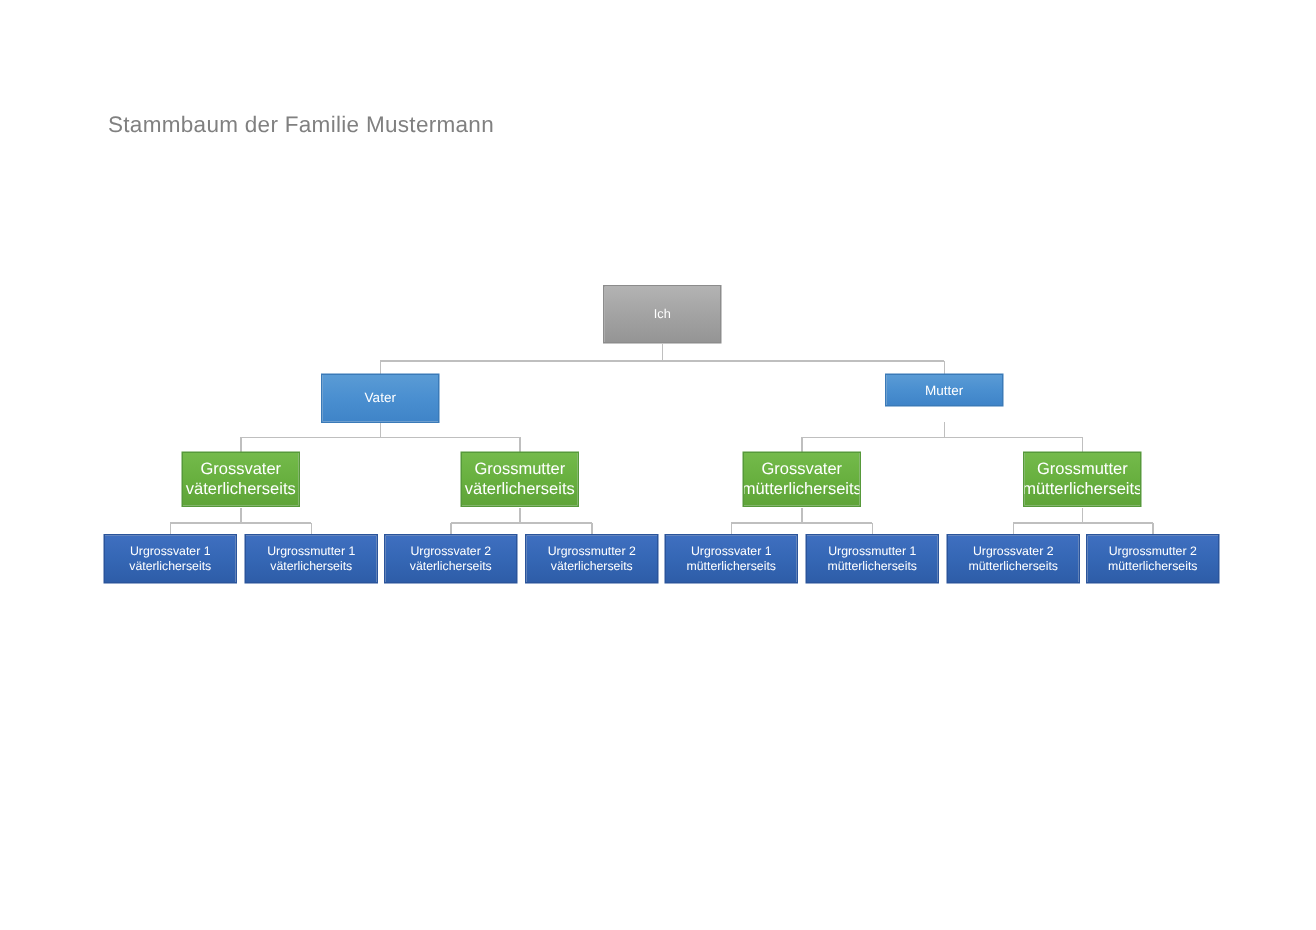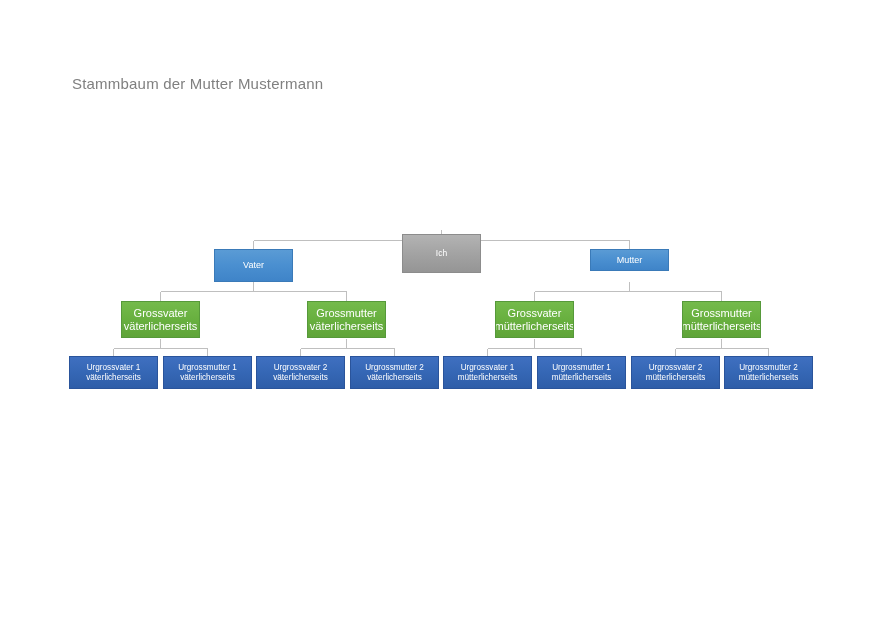--- a/index.html
+++ b/index.html
@@ -53,21 +53,20 @@
   }
   .node .label {
     display: block;
     white-space: pre-line;
     padding: 0 2px;
   }
   .node-self {
     background: linear-gradient(180deg, #b3b3b3 0%, #a3a3a3 50%, #959595 100%);
     border: 1px solid #8c8c8c;
     font-size: 8.5px;
-    margin-top: 44px;
   }
   .node-parent {
     background: linear-gradient(180deg, #5a9bd5 0%, #4a8fd0 50%, #3f84c8 100%);
     border: 1px solid #3a7ab8;
     font-size: 9px;
   }
   .node-grandparent {
     background: linear-gradient(180deg, #74ba4b 0%, #68b03f 50%, #5fa439 100%);
     border: 1px solid #56993a;
     font-size: 11px;
@@ -77,21 +76,21 @@
     border: 1px solid #2a549b;
     font-size: 8.2px;
     text-align: center;
   }
 </style>
 </head>
 <body>
 
 <div id="page">
 
-  <div id="title">Stammbaum der Mutter Mustermann</div>
+  <div id="title">Stammbaum der Familie Mustermann</div>
 
   <svg id="connectors" viewBox="0 0 877 620" width="877" height="620" xmlns="http://www.w3.org/2000/svg">
     <g stroke="#bfbfbf" stroke-width="1" fill="none" shape-rendering="crispEdges">
 
       <path d="M441.5,229.5 L441.5,240.5"></path>
       <path d="M253.5,240.5 L629.5,240.5"></path>
       <path d="M253.5,240.5 L253.5,249.5"></path>
       <path d="M629.5,240.5 L629.5,249.5"></path>
 
       <path d="M253.5,281.5 L253.5,291.5"></path>

